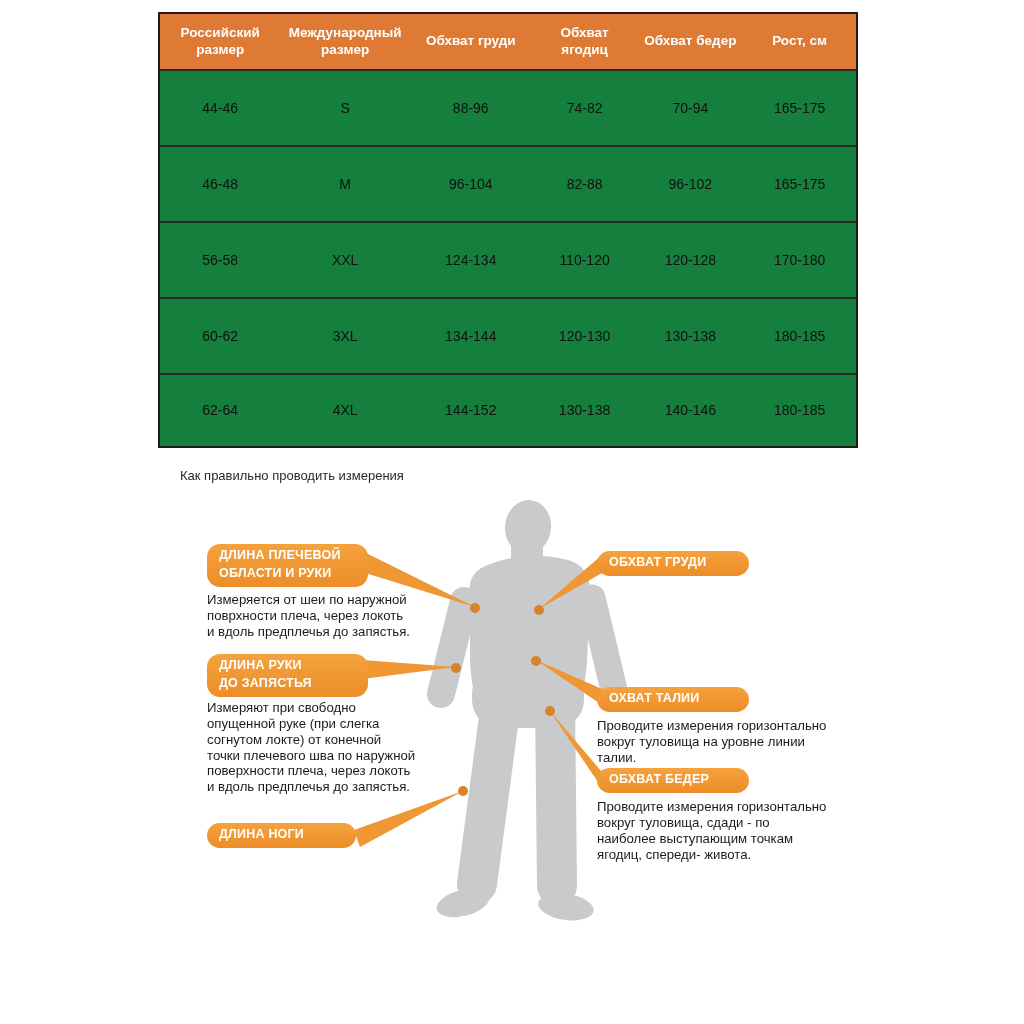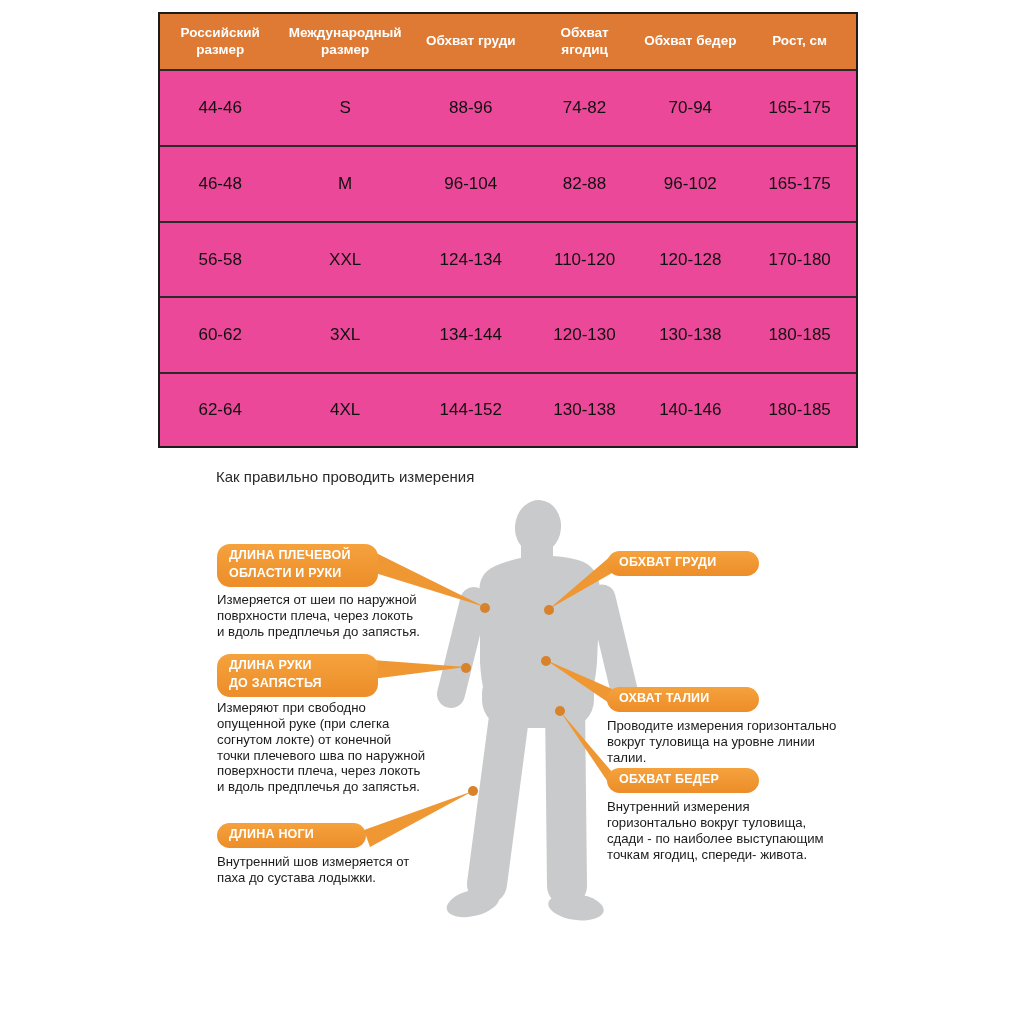--- a/index.html
+++ b/index.html
@@ -1,34 +1,34 @@
 <!DOCTYPE html>
 <html><head>
 <meta charset="utf-8">
 <style>
   html,body{margin:0;padding:0;background:#fff;}
   .page{position:relative;width:1024px;height:1024px;background:#ffffff;overflow:hidden;
         font-family:"Liberation Sans","DejaVu Sans",sans-serif;}
 
   
   .table-wrap{position:absolute;left:158px;top:12px;width:700px;height:436px;
-              border:2px solid #1c1c1c;box-sizing:border-box;background:#ec4899;}
+              border:2px solid #1c1c1c;box-sizing:border-box;background:#15803d;}
   table.sizes{width:100%;height:100%;border-collapse:collapse;table-layout:fixed;}
   table.sizes thead th{background:#DE7A34;color:#ffffff;font-weight:bold;font-size:13.5px;
               height:51px;vertical-align:middle;text-align:center;padding:2px 4px;line-height:1.25;}
   table.sizes col.c1{width:17.3%}table.sizes col.c2{width:18.6%}table.sizes col.c3{width:17.5%}
   table.sizes col.c4{width:15.2%}table.sizes col.c5{width:15.2%}table.sizes col.c6{width:16.2%}
   table.sizes tbody td{border-top:2px solid #2a2a2a;text-align:center;vertical-align:middle;
-              font-size:17px;color:#101010;}
+              font-size:14px;color:#101010;}
 
   
-  .section-title{position:absolute;left:180px;top:468px;font-size:15px;color:#2a2a2a;margin-left:36px;}
+  .section-title{position:absolute;left:180px;top:468px;font-size:13px;color:#2a2a2a;}
 
   
-  .diagram{position:absolute;left:14px;top:0;width:964px;height:1024px;}
+  .diagram{position:absolute;left:4px;top:0;width:964px;height:1024px;}
   .diagram svg{position:absolute;left:0;top:0;z-index:0;}
   .bubble{position:absolute;z-index:1;background:linear-gradient(180deg,#F5A23D,#EC8D29);
           color:#fff;font-weight:bold;font-size:12.5px;line-height:1.42;
           border-radius:13px;padding:3px 10px 4px 12px;box-sizing:border-box;
           white-space:pre-line;letter-spacing:.2px;}
   .note{position:absolute;z-index:1;font-size:13.2px;line-height:1.2;color:#1b1b1b;}
 
   .b-l1{left:203px;top:544px;width:161px;}
   .n-l1{left:203px;top:592px;width:206px;}
   .b-l2{left:203px;top:654px;width:161px;}
@@ -152,24 +152,23 @@
 
     <div class="bubble b-l1">ДЛИНА ПЛЕЧЕВОЙ
 ОБЛАСТИ И РУКИ</div>
     <div class="note n-l1">Измеряется от шеи по наружной поврхности плеча, через локоть и вдоль предплечья до запястья.</div>
 
     <div class="bubble b-l2">ДЛИНА РУКИ
 ДО ЗАПЯСТЬЯ</div>
     <div class="note n-l2">Измеряют при свободно опущенной руке (при слегка согнутом локте) от конечной точки плечевого шва по наружной поверхности плеча, через локоть и вдоль предплечья до запястья.</div>
 
     <div class="bubble b-l3">ДЛИНА НОГИ</div>
-    <div class="note n-l3">Внутренний шов измеряется от паха до сустава лодыжки.</div>
 
     <div class="bubble b-r1">ОБХВАТ ГРУДИ</div>
 
     <div class="bubble b-r2">ОХВАТ ТАЛИИ</div>
     <div class="note n-r2">Проводите измерения горизонтально вокруг туловища на уровне линии талии.</div>
 
     <div class="bubble b-r3">ОБХВАТ БЕДЕР</div>
-    <div class="note n-r3">Внутренний измерения горизонтально вокруг туловища, сдади - по наиболее выступающим точкам ягодиц, спереди- живота.</div>
+    <div class="note n-r3">Проводите измерения горизонтально вокруг туловища, сдади - по наиболее выступающим точкам ягодиц, спереди- живота.</div>
   </div>
 
 </div>
 
 </body></html>

